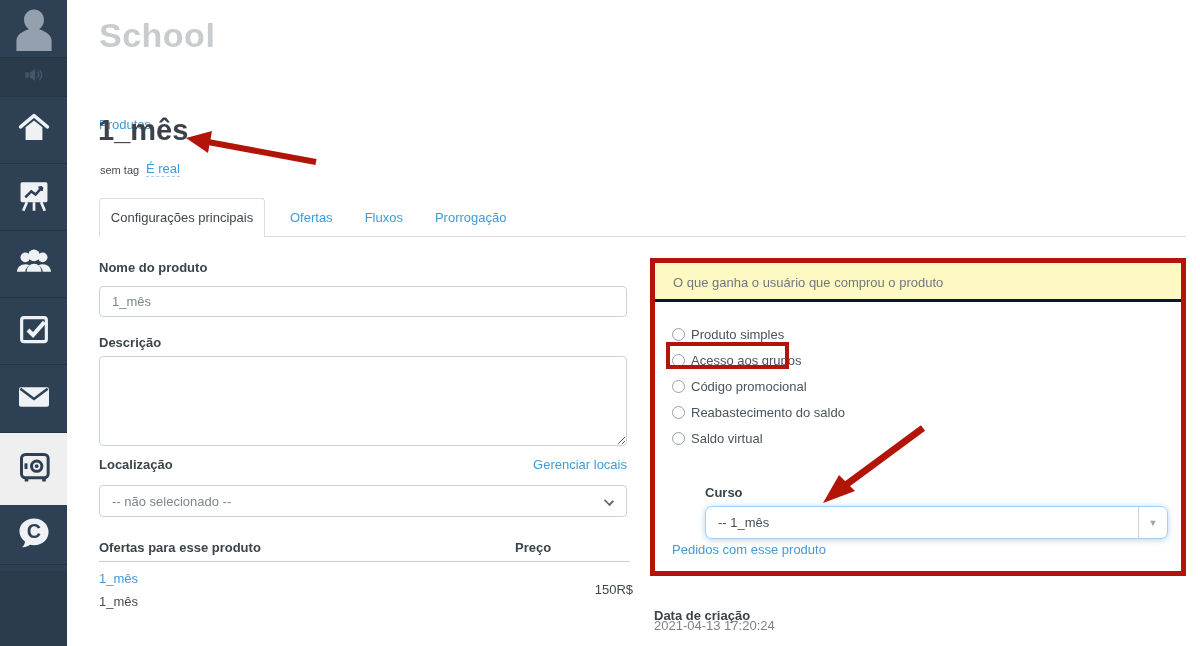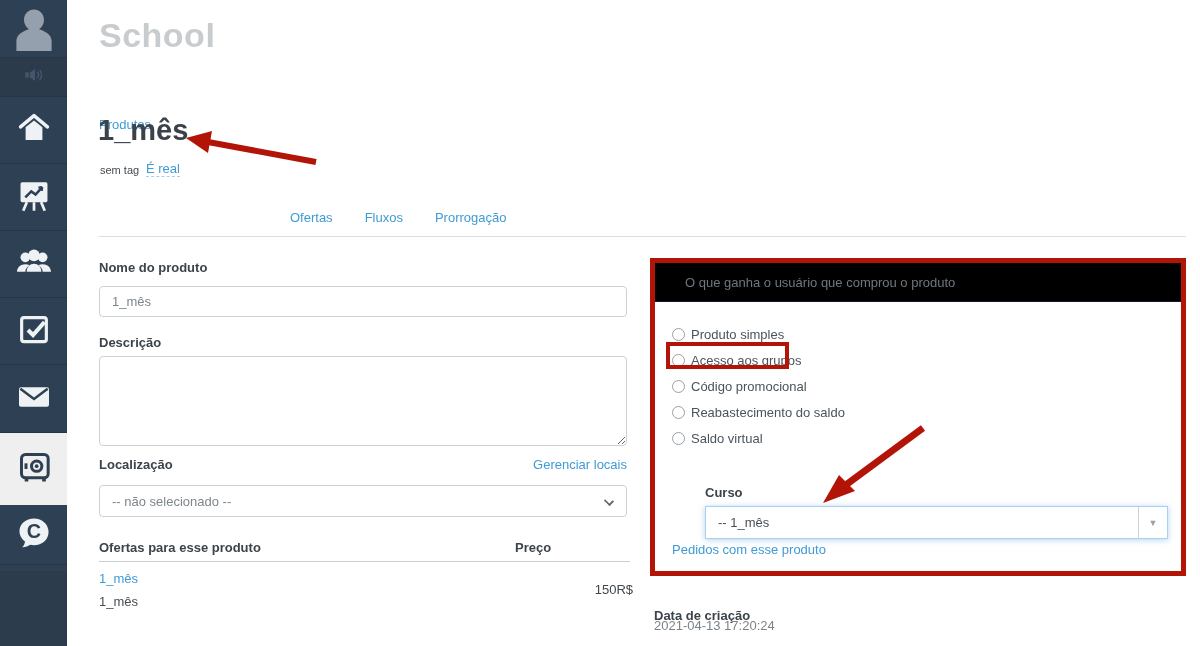--- a/index.html
+++ b/index.html
@@ -55,34 +55,34 @@
   
   .tbl-head { position:absolute; top:540px; font-size:13px; font-weight:bold; color:#3c444b; }
   .tbl-divider { position:absolute; left:99px; top:561px; width:531px; height:1px; background:#c9ced2; }
   .tbl-link { position:absolute; left:99px; font-size:13px; color:#3f9bd6; cursor:pointer; }
   .tbl-text { position:absolute; left:99px; font-size:13px; color:#464e55; }
   .tbl-price { position:absolute; left:515px; width:118px; text-align:right; font-size:13px; color:#3f474d;margin-top:11px; }
   
   .red-outline { position:absolute; left:650px; top:258px; width:536px; height:318px; border:5px solid #b31408; z-index:5; pointer-events:none; }
   .panel { position:absolute; left:655px; top:263px; width:526px; height:308px; background:#fff; }
   .panel-head {
-    height:39px; background:#000000; border-bottom:1px solid #0f172a;
-    font-size:13px; color:#6f7880; line-height:39px; padding-left:30px;
+    height:39px; background:#fef9c3; border-bottom:3px solid #0f172a;
+    font-size:13px; color:#6f7880; line-height:39px; padding-left:18px;
   }
   .radio-list { position:absolute; left:17px; top:58px; }
   .radio-row { display:flex; align-items:center; height:26px; cursor:pointer; }
   .radio { width:13px; height:13px; border:1px solid #98a1a8; border-radius:50%; margin-right:6px; position:relative; background:#fff; flex:0 0 13px; }
   .radio.sel { border-color:#2e86d3; }
   .radio.sel::after { content:""; position:absolute; left:2px; top:2px; right:2px; bottom:2px; background:#2e86d3; border-radius:50%; }
   .radio-row span { font-size:13px; color:#4a545c; }
   .hl-box { position:absolute; left:11px; top:79px; width:123px; height:27px; border:4px solid #b31408; z-index:6; pointer-events:none; }
   .curso-label { position:absolute; left:50px; top:222px; font-size:13px; font-weight:bold; color:#3c444b; }
   .curso-select {
     position:absolute; left:50px; top:243px; width:463px; height:33px;
-    border:1px solid #a9d1ef; border-radius:0; background:#fff; cursor:pointer;
+    border:1px solid #a9d1ef; border-radius:7px; background:#fff; cursor:pointer;
     box-shadow:0 1px 6px rgba(100,170,230,0.5);
     display:flex; align-items:center; padding:0 12px; font-size:13px; color:#474f56;
   }
   .curso-arrow-box {
     position:absolute; right:0; top:0; width:29px; height:31px; border-left:1px solid #ccd2d6;
     display:flex; align-items:center; justify-content:center; color:#9aa1a7; font-size:9px;
   }
   .pedidos-link { position:absolute; left:17px; top:279px; font-size:13px; color:#3f9bd6; cursor:pointer; }
   
   .created-label { position:absolute; left:654px; top:595px; font-size:13px; font-weight:bold; color:#3c444b;margin-top:13px; }
@@ -192,20 +192,21 @@
   <div class="page-title">1_mês</div>
   <div class="tag-label">sem tag</div>
   <a class="real-link">É real</a>
 
   <svg class="anno" style="left:182px; top:128px;" width="142" height="44">
     <line x1="134" y1="34" x2="26" y2="14" stroke="#b31408" stroke-width="6"></line>
     <polygon points="4,10 30,3 26,25" fill="#b31408"></polygon>
   </svg>
 
   <div class="tab-line"></div>
+  <div class="tab-active">Configurações principais</div>
   <div class="tab-links">
     <span class="tab">Ofertas</span>
     <span class="tab">Fluxos</span>
     <span class="tab">Prorrogação</span>
   </div>
 
   <div class="fld-label" style="left:99px; top:260px;">Nome do produto</div>
   <input class="text-input" type="text" value="1_mês" style="">
 
   <div class="fld-label" style="left:99px; top:335px;">Descrição</div>

